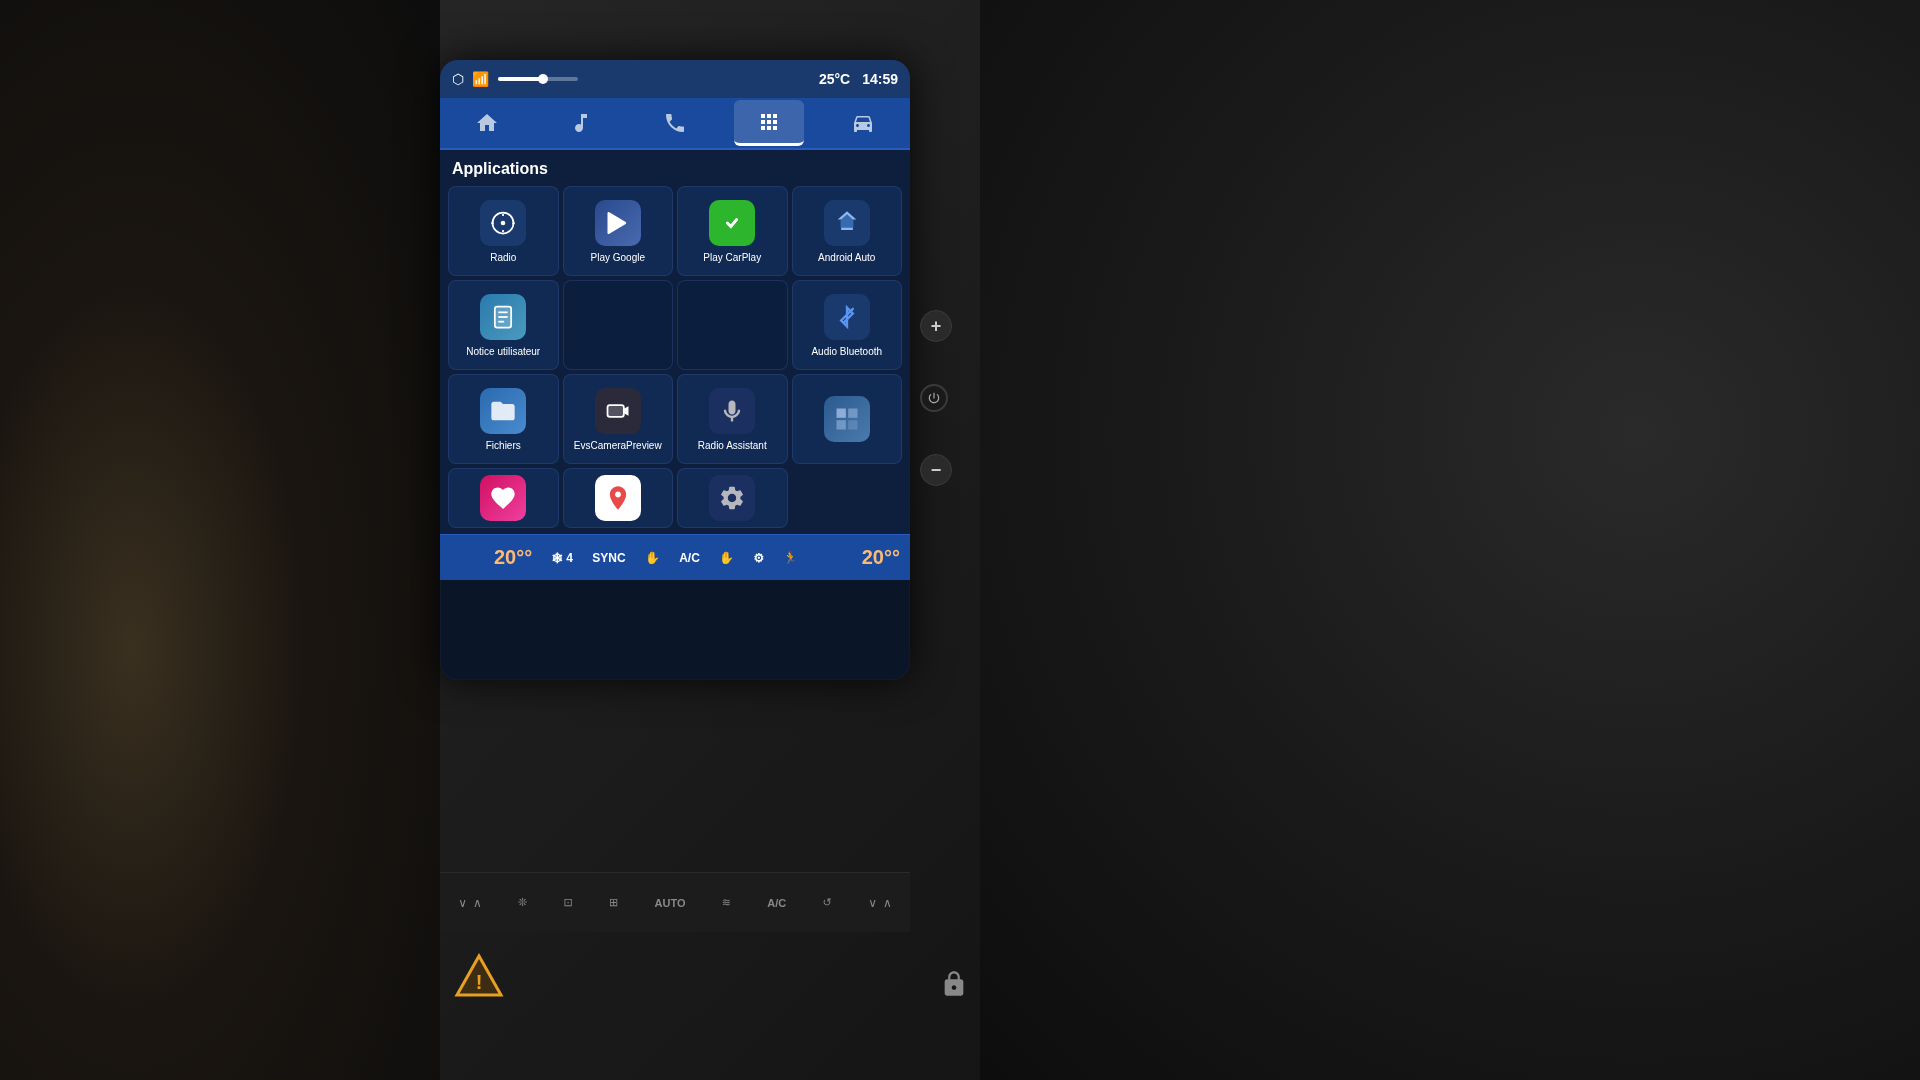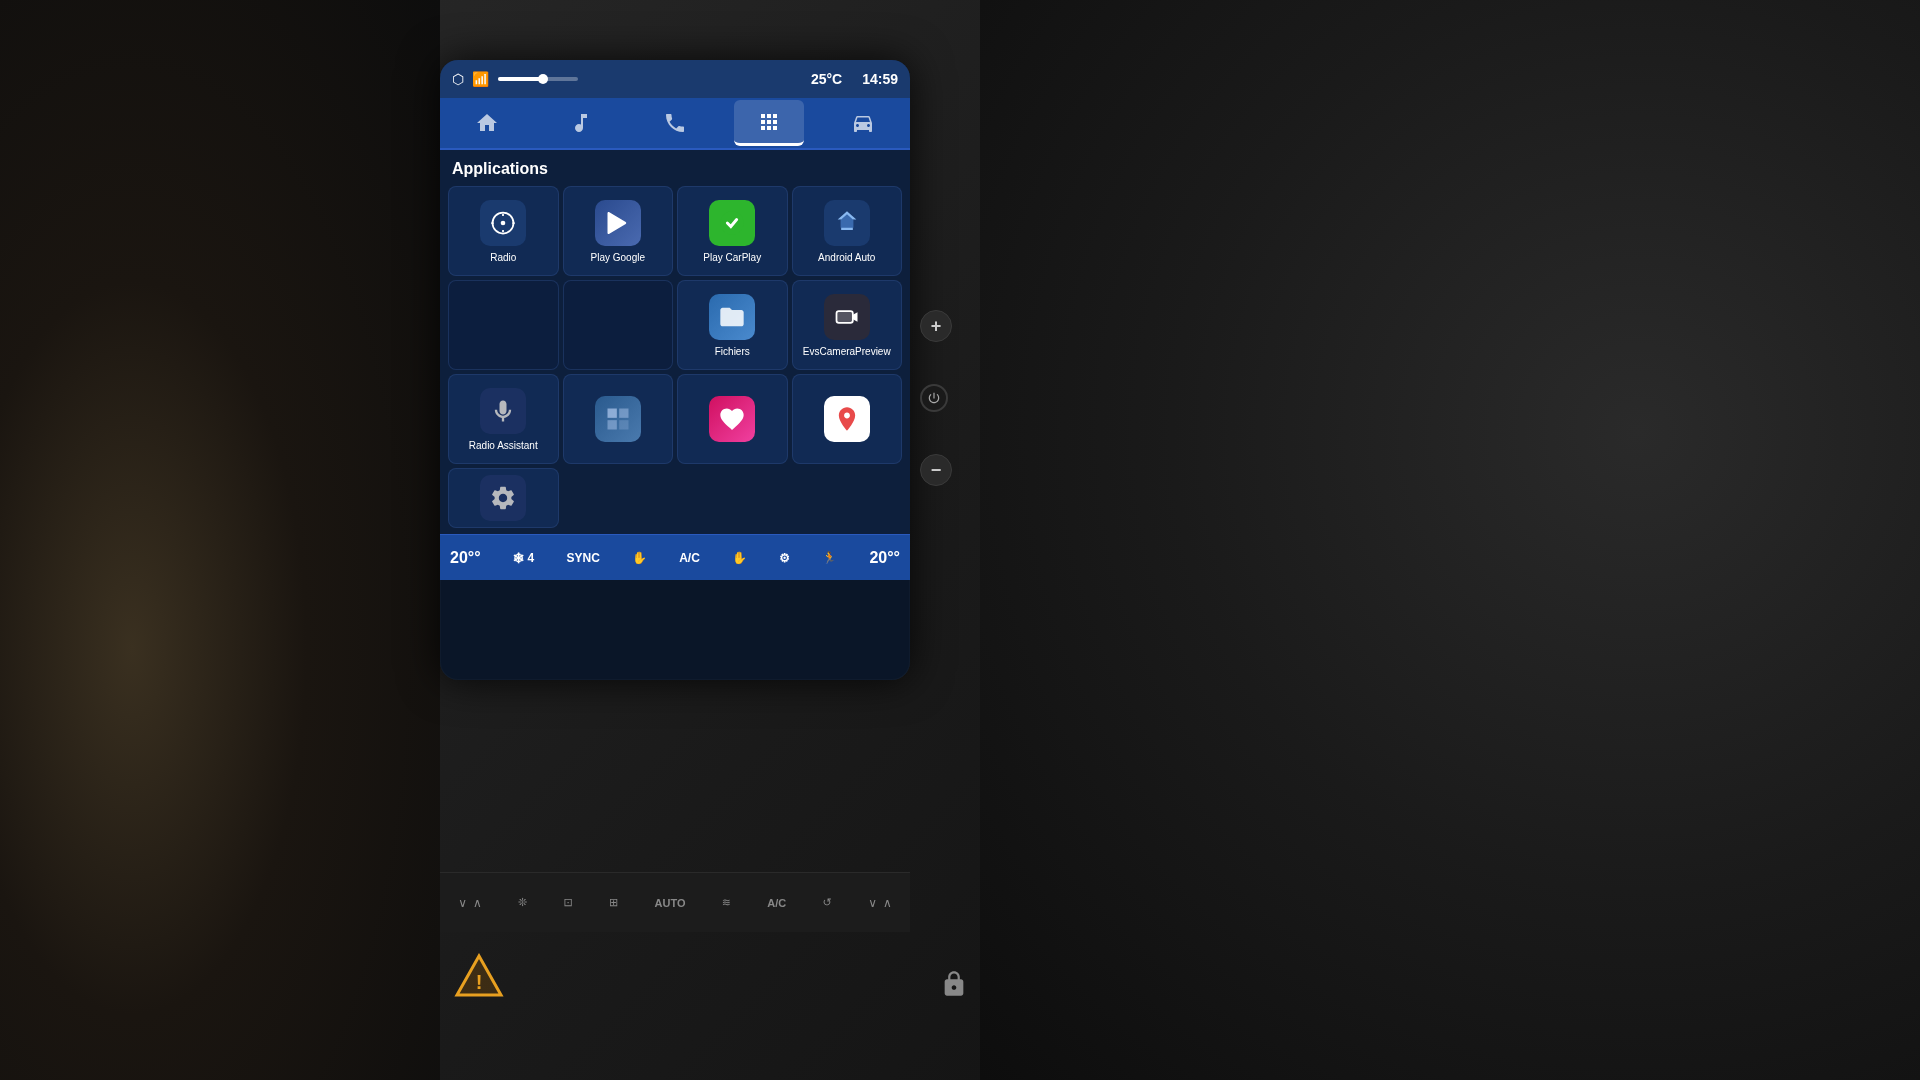--- a/index.html
+++ b/index.html
@@ -62,21 +62,21 @@
     .status-left {
       display: flex;
       align-items: center;
       gap: 8px;
       color: white;
       font-size: 13px;
     }
     .status-right {
       display: flex;
       align-items: center;
-      gap: 20px;
+      gap: 12px;
       color: white;
       font-size: 14px;
       font-weight: bold;
     }
 
     
     .volume-slider {
       width: 80px;
       height: 4px;
       background: rgba(255,255,255,0.3);
@@ -208,23 +208,24 @@
     }
     .climate-item {
       display: flex;
       align-items: center;
       gap: 3px;
       color: white;
       font-size: 12px;
       font-weight: bold;
     }
     .climate-temp {
-      font-size: 16px;
+      font-size: 20px;
       font-weight: bold;
-      color: #ffffff;
+      color: #fdba74;
+      margin-left: 44px;
     }
     .climate-icon {
       font-size: 14px;
     }
     .climate-underline {
     }
     .ctrl-btn {
       width: 32px;
       height: 32px;
       background: #2a2a2a;
@@ -329,26 +330,45 @@
         <div class="app-cell">
           <div class="app-icon icon-androidauto">
             <svg width="28" height="28" viewBox="0 0 24 24" fill="white">
               <path d="M12 2L4 9h3v9h10V9h3L12 2z" fill="rgba(150,200,255,0.9)"></path>
               <path d="M12 4.5L6.5 9.5V16h11V9.5L12 4.5z" fill="#3a6aae"></path>
             </svg>
           </div>
           <span class="app-label">Android Auto</span>
         </div>
 
+        <div class="app-cell">
+          <div class="app-icon icon-notice" style="background:linear-gradient(135deg,#2a7aae,#4a9abe);">
+            <svg width="28" height="28" viewBox="0 0 24 24" fill="white">
+              <rect x="5" y="3" width="14" height="18" rx="2" fill="rgba(255,255,255,0.2)" stroke="white" stroke-width="1.5"></rect>
+              <line x1="8" y1="8" x2="16" y2="8" stroke="white" stroke-width="1.5"></line>
+              <line x1="8" y1="12" x2="16" y2="12" stroke="white" stroke-width="1.5"></line>
+              <line x1="8" y1="16" x2="13" y2="16" stroke="white" stroke-width="1.5"></line>
+            </svg>
+          </div>
+          <span class="app-label">Notice utilisateur</span>
+        </div>
 
         <div class="app-cell empty">
         </div>
         <div class="app-cell empty">
         </div>
 
+        <div class="app-cell">
+          <div class="app-icon icon-audiobluetooth">
+            <svg width="28" height="28" viewBox="0 0 24 24" fill="white">
+              <path d="M17 5L7 15l5 5V4l5 5-8 8" stroke="rgba(100,160,255,0.9)" stroke-width="2" fill="none" stroke-linecap="round"></path>
+            </svg>
+          </div>
+          <span class="app-label">Audio Bluetooth</span>
+        </div>
 
         <div class="app-cell">
           <div class="app-icon icon-fichiers" style="background:linear-gradient(135deg,#2a6aae,#4a8ace);">
             <svg width="28" height="28" viewBox="0 0 24 24" fill="white">
               <path d="M20 6h-8l-2-2H4c-1.1 0-2 .9-2 2v12c0 1.1.9 2 2 2h16c1.1 0 2-.9 2-2V8c0-1.1-.9-2-2-2z" fill="rgba(255,255,255,0.85)"></path>
             </svg>
           </div>
           <span class="app-label">Fichiers</span>
         </div>
 

